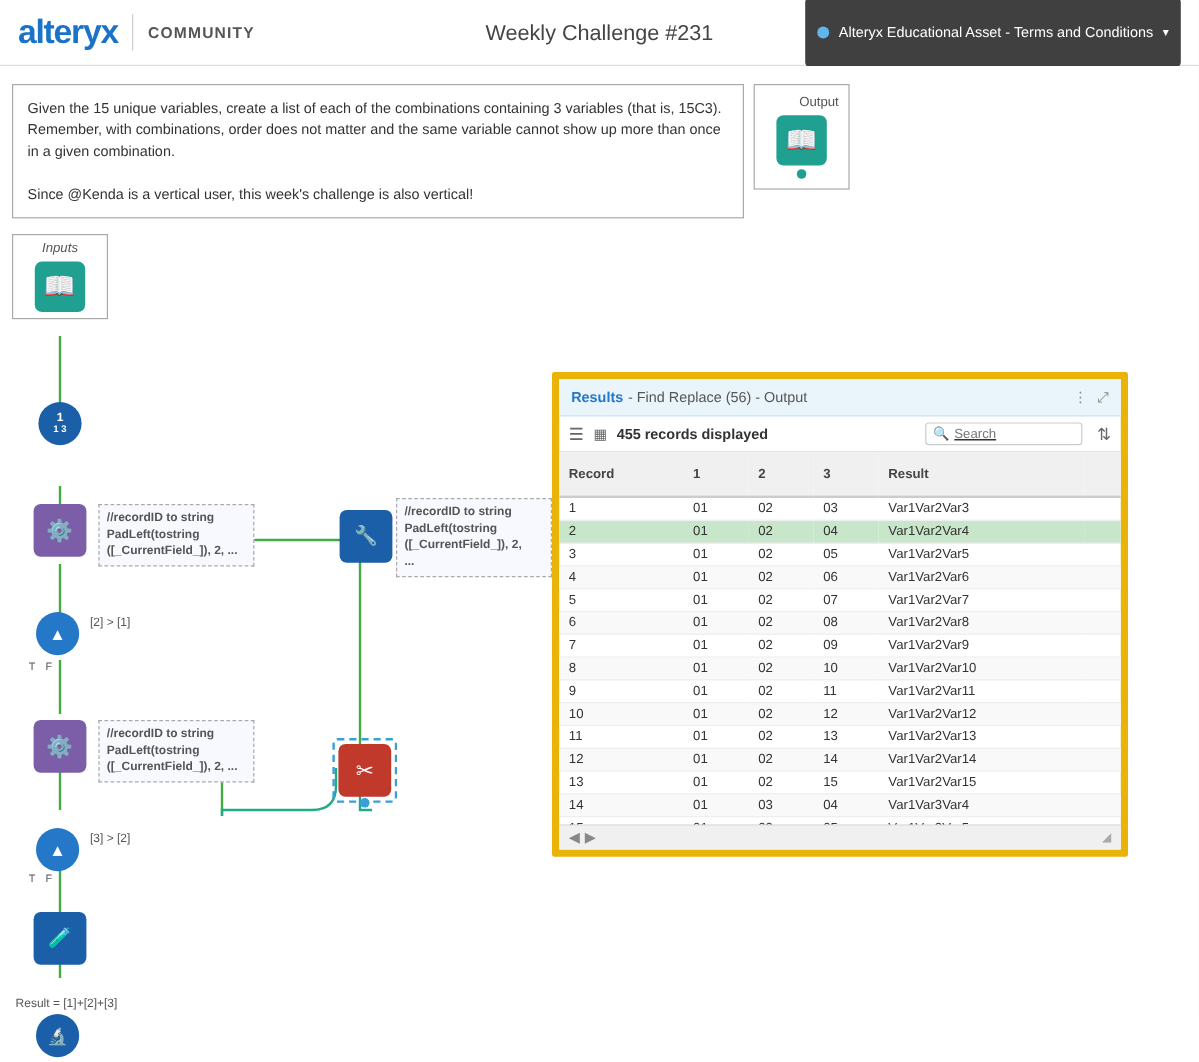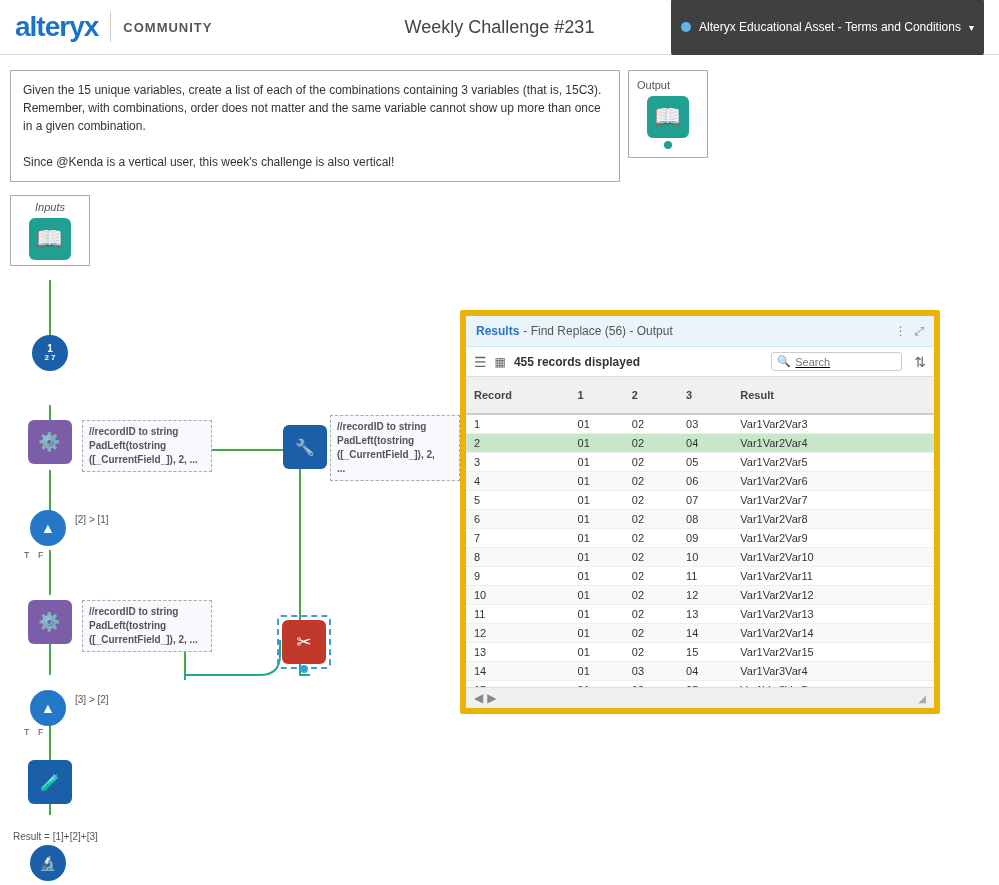--- a/index.html
+++ b/index.html
@@ -33,21 +33,21 @@
     #challenge-desc {
       position: absolute; top: 15px; left: 10px;
       border: 1px solid #aaa; background: white; padding: 10px 12px;
       width: 610px; font-size: 12px; line-height: 1.5; color: #333;
     }
 
     
     #output-box {
       position: absolute; top: 15px; left: 628px;
       border: 1px solid #aaa; background: white; padding: 8px;
-      width: 80px; text-align: left;
+      width: 80px; text-align: right;
     }
     #output-box .label { font-size: 11px; color: #555; margin-bottom: 5px; }
     .tool-icon-book {
       width: 42px; height: 42px; background: #20a090; border-radius: 6px;
       display: flex; align-items: center; justify-content: center; margin: 0 auto;
       font-size: 22px; color: white;
     }
     .tool-icon-book::after { content: '📖'; }
     .tool-pin { width: 8px; height: 8px; background: #20a090; border-radius: 50%; margin: 3px auto 0; }
 
@@ -185,21 +185,21 @@
       <path d="M 280 585 L 280 600 Q 280 620 260 620 L 185 620 L 185 625" stroke="#2a8" stroke-width="2" fill="none"></path>
       <path d="M 300 570 L 300 590 Q 300 600 285 600" stroke="#2a8" stroke-width="2" fill="none"></path>
 
       <path d="M 300 590 L 300 620 L 310 620" stroke="#2a8" stroke-width="2" fill="none"></path>
     </svg>
 
     <div style="position:absolute; top:280px; left:32px;">
       <div style="width:36px;height:36px;border-radius:50%;background:#1a5fa8;display:flex;align-items:center;justify-content:center;color:white;font-size:10px;font-weight:bold;">
         <div style="text-align:center;line-height:1.1;">
           <div>1</div>
-            <div style="font-size:8px;">2 7</div>
+            <div style="font-size:8px;">1 3</div>
         </div>
       </div>
     </div>
 
     <div style="position:absolute; top:365px; left:28px;">
       <div style="width:44px;height:44px;border-radius:6px;background:#7b5ea7;display:flex;align-items:center;justify-content:center;color:white;font-size:18px;">⚙️</div>
     </div>
 
     <div class="formula-box" style="position:absolute;top:365px;left:82px;width:130px;">
       <div>//recordID to string</div>

